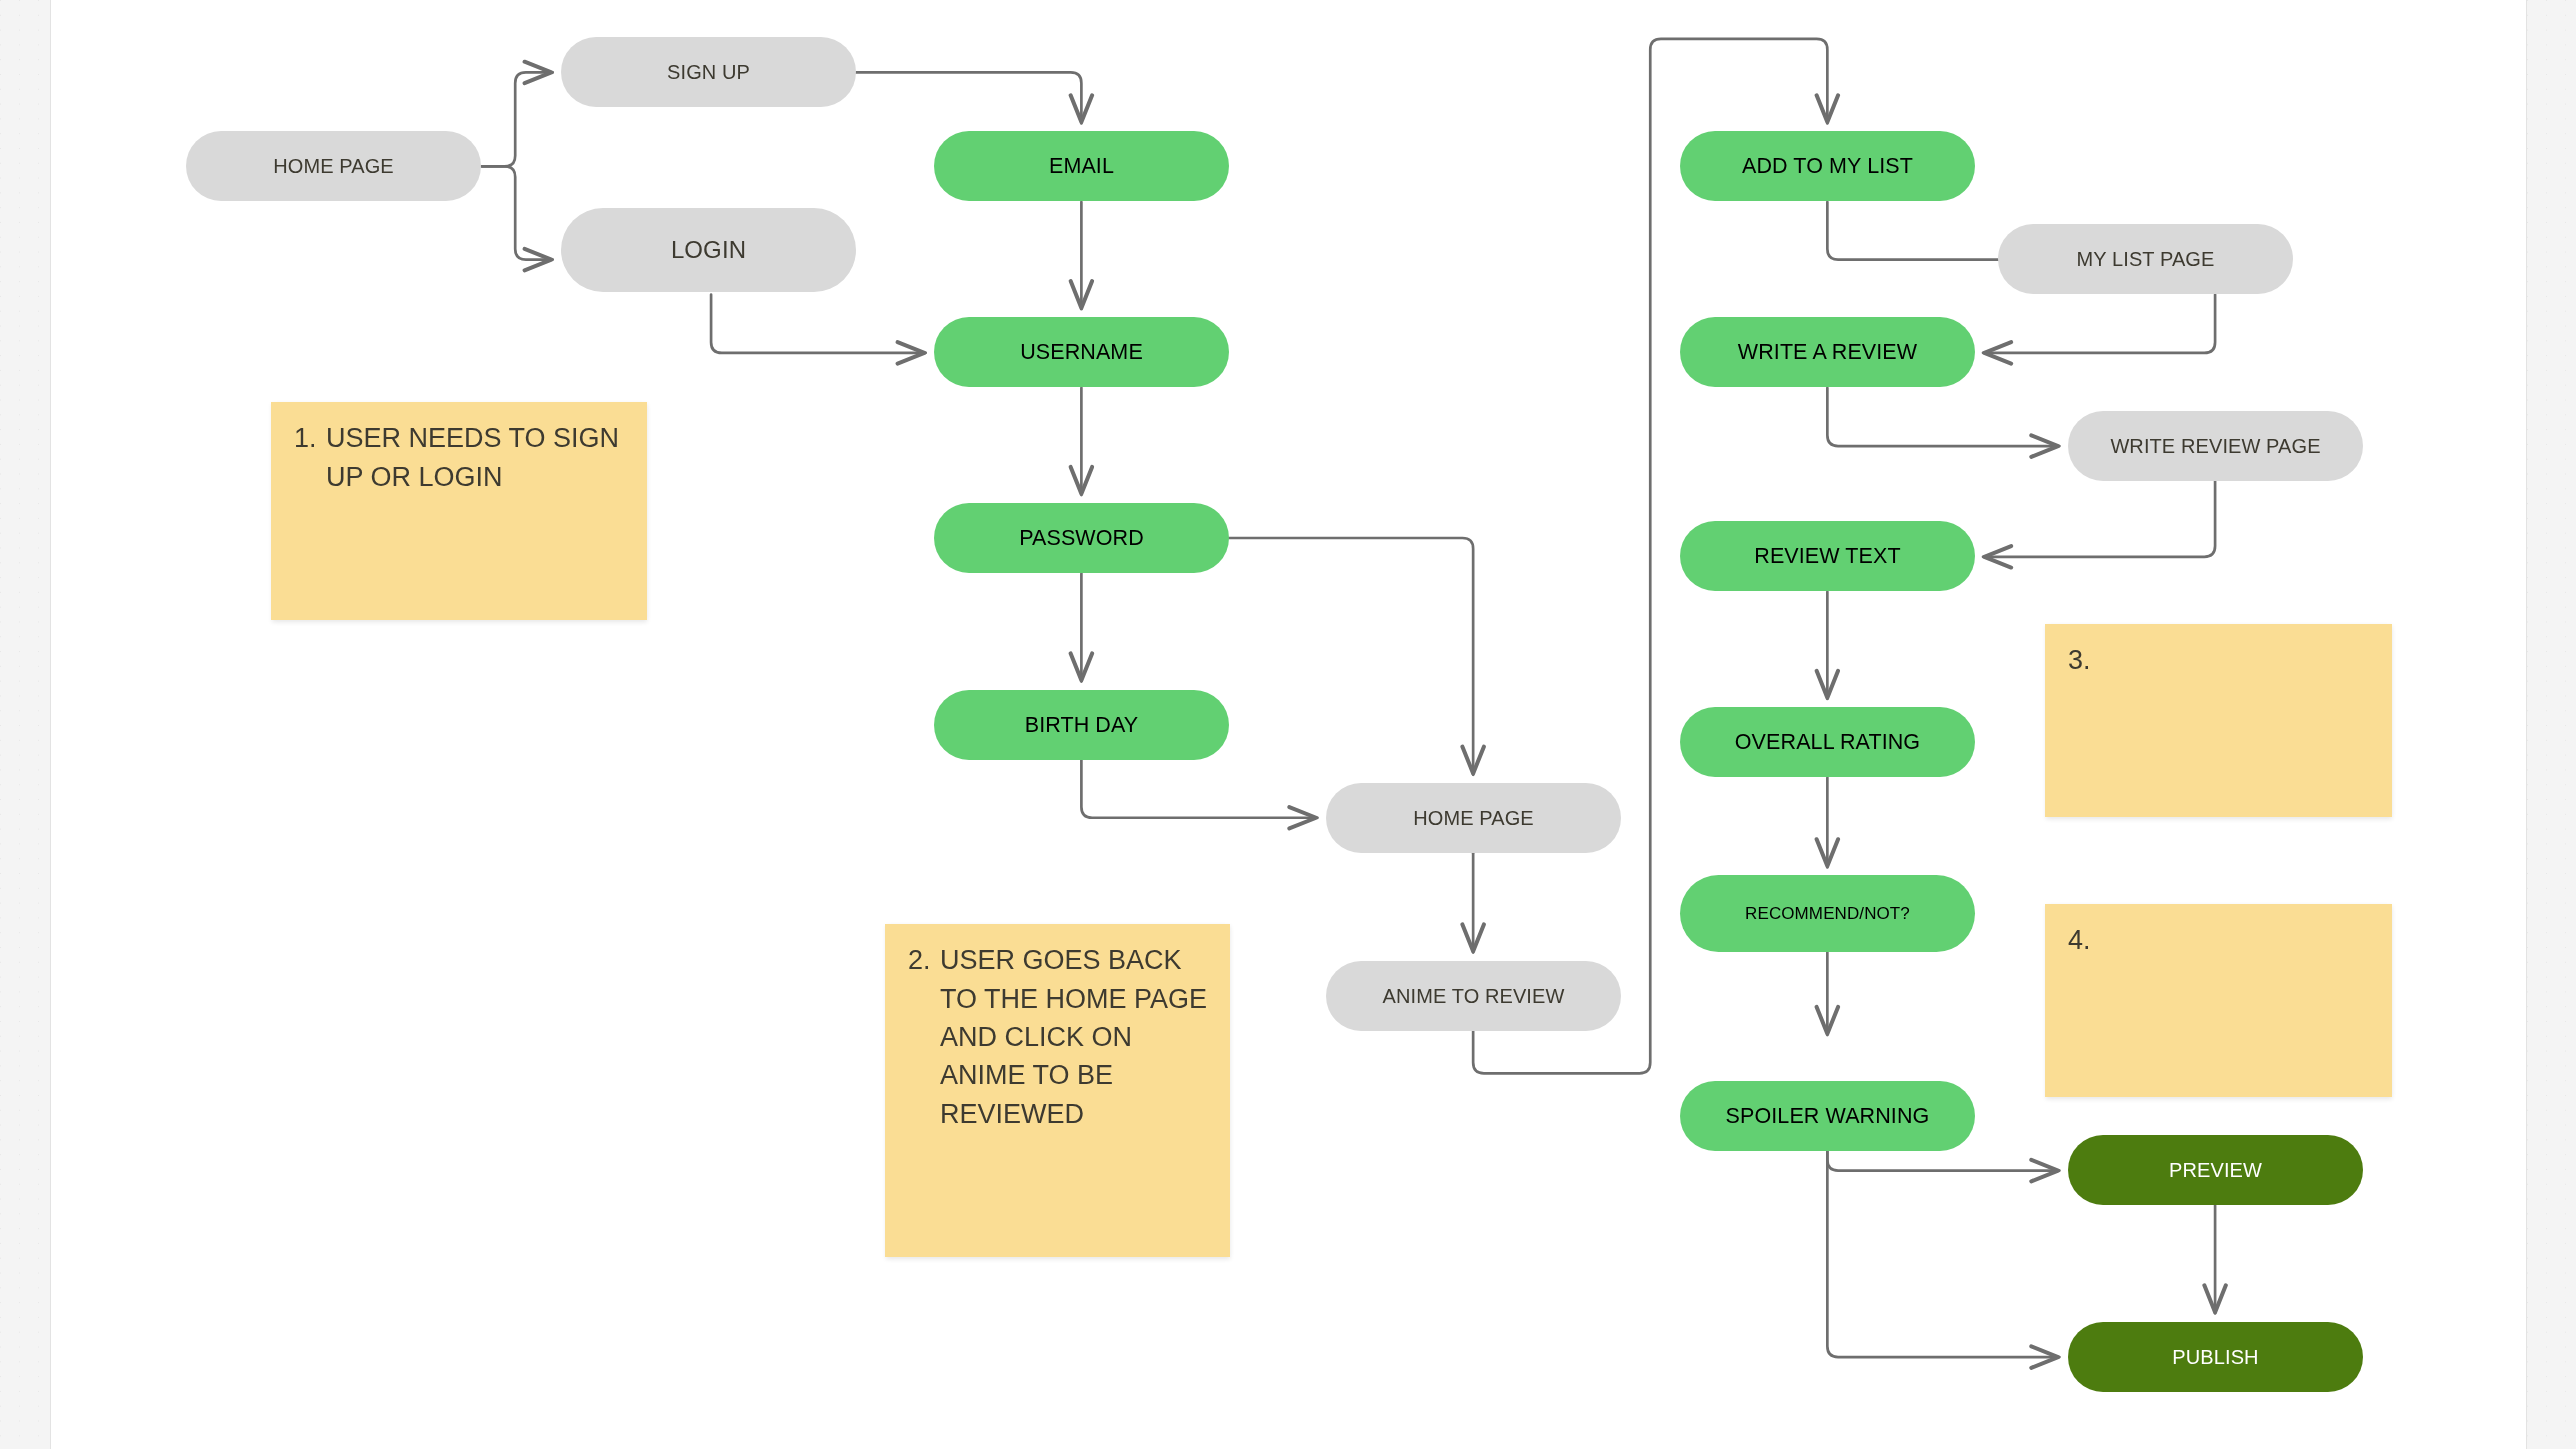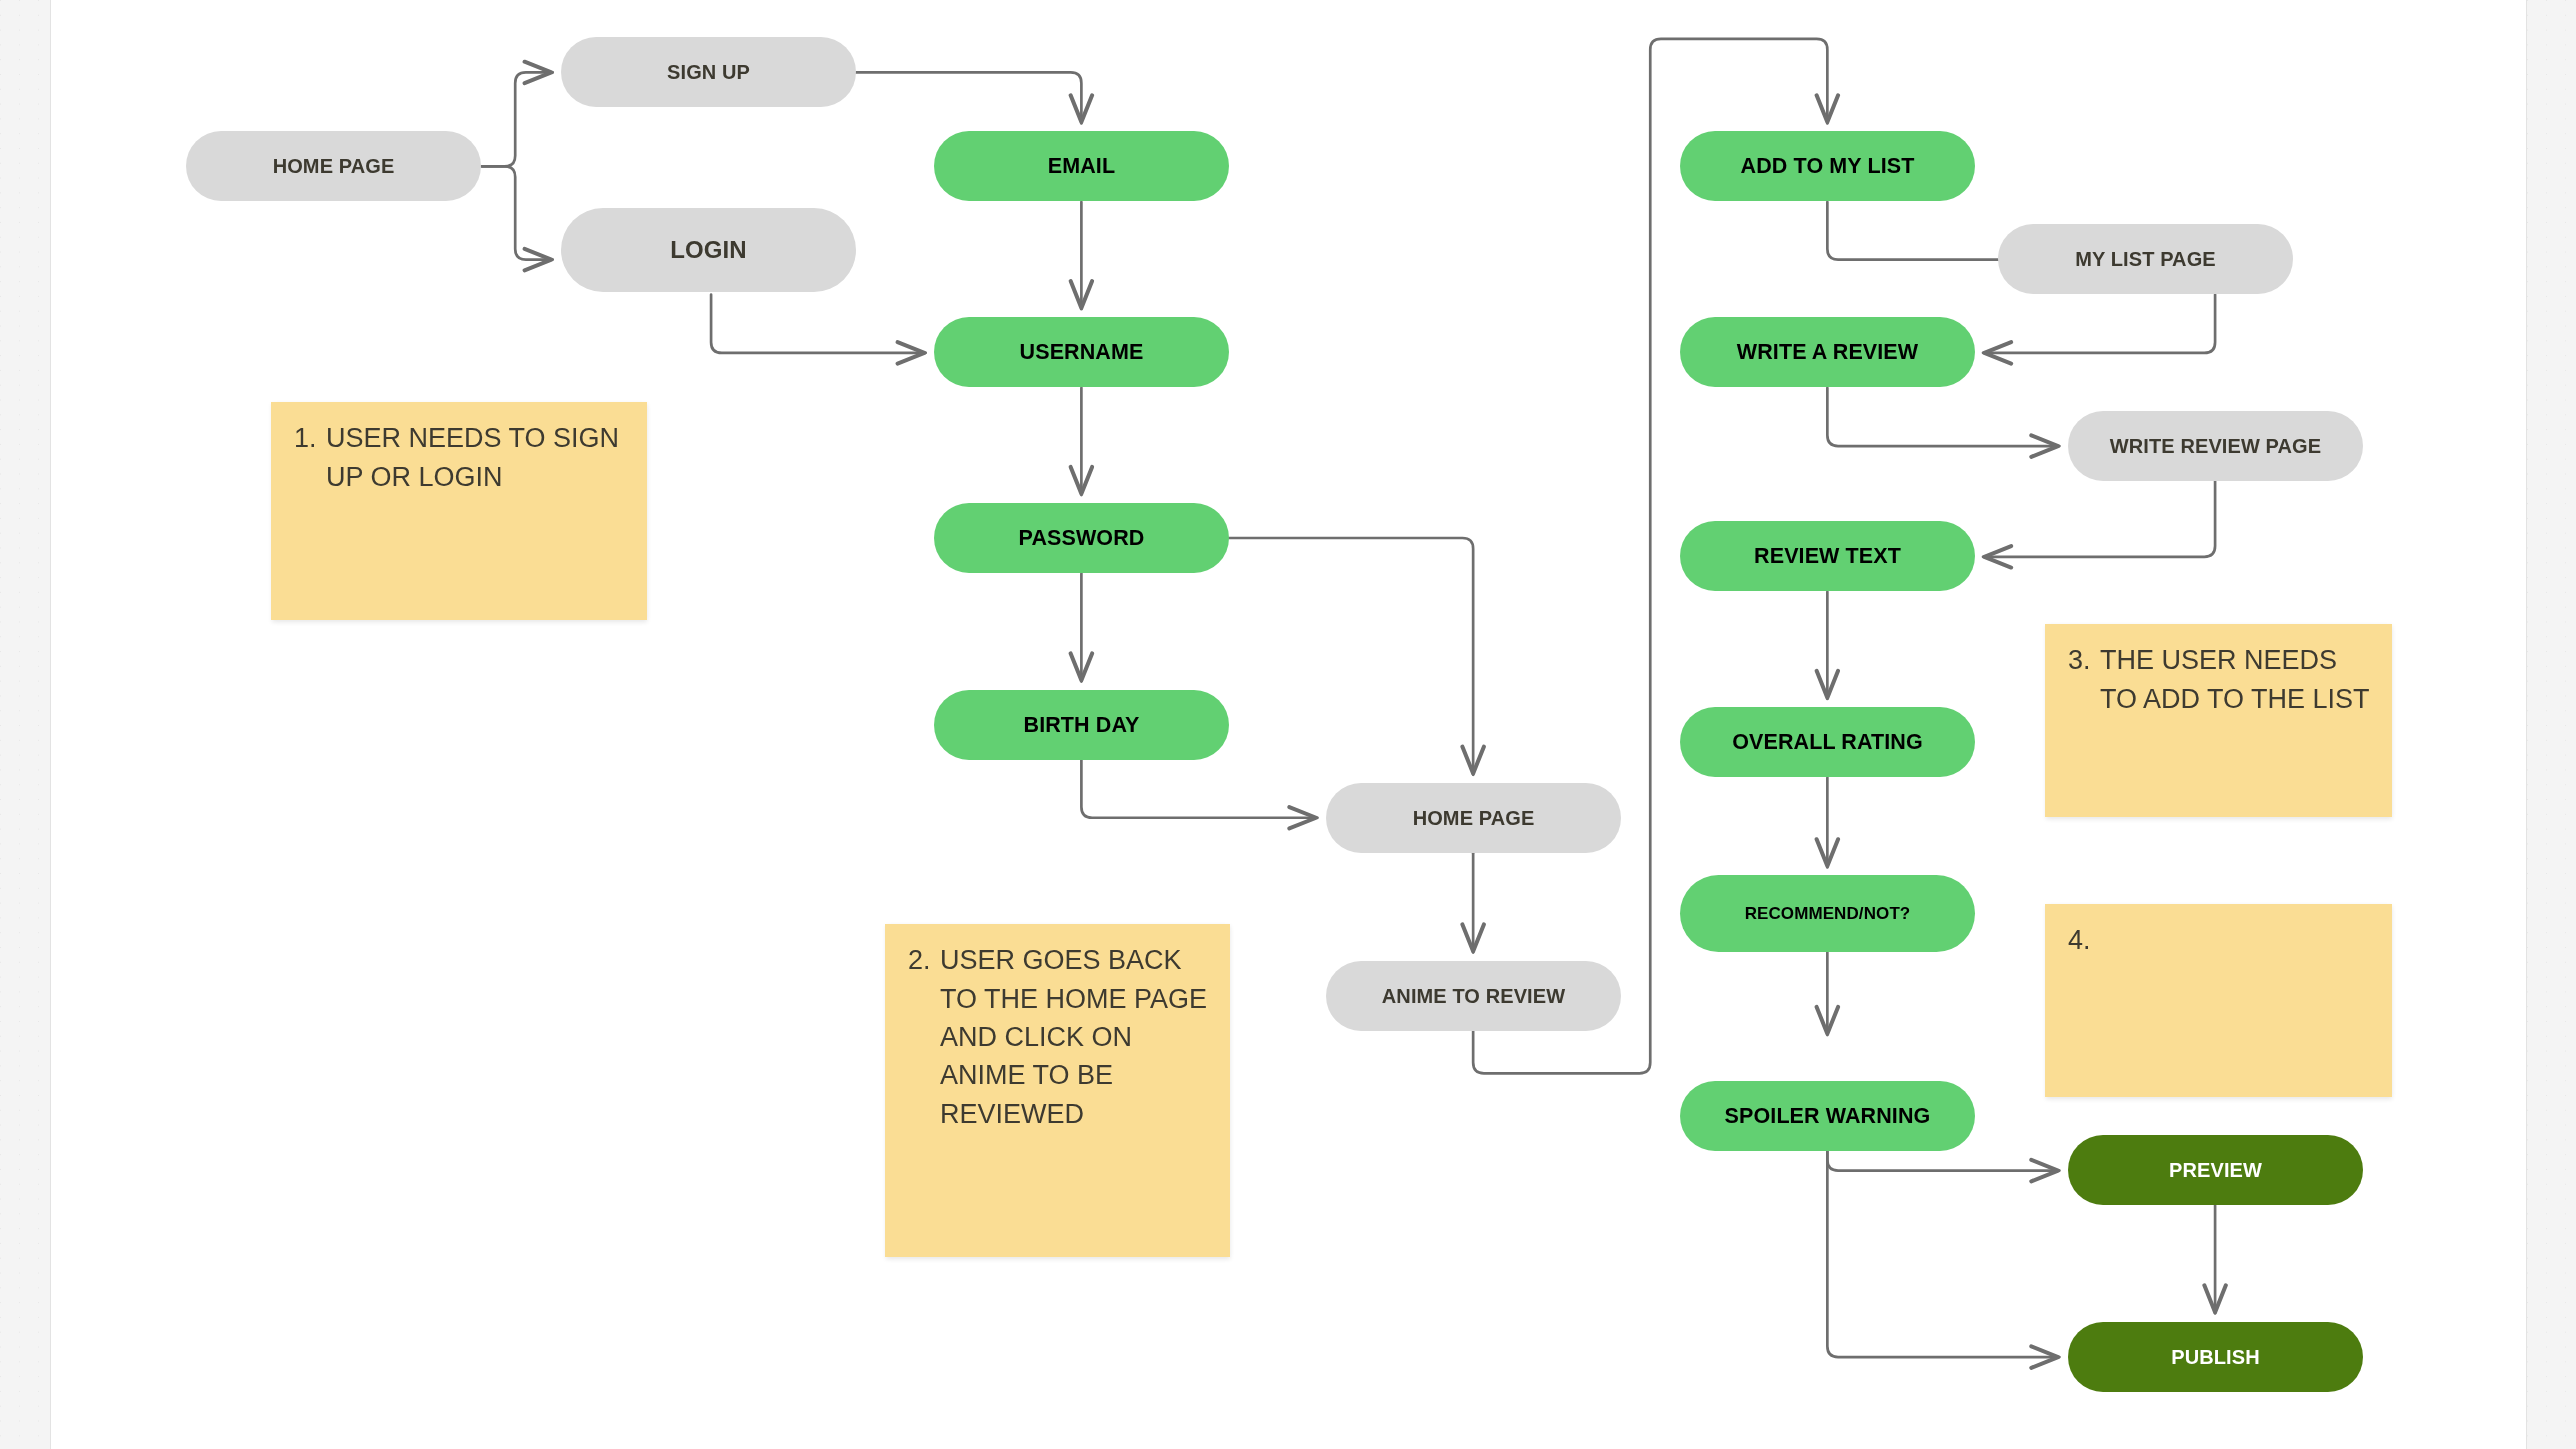--- a/index.html
+++ b/index.html
@@ -13,21 +13,21 @@
   .gutter-tex{position:absolute;inset:0;
     background-image:radial-gradient(circle at 0.7px 0.7px, rgba(0,0,0,.055) 0.7px, transparent 0.8px);
     background-size:19px 14.8px;}
 
   
   #edges{position:absolute;left:0;top:0;width:2576px;height:1449px;}
 
   
   .node{position:absolute;display:flex;align-items:center;justify-content:center;
         border-radius:670px;box-sizing:border-box;text-align:center;
-        letter-spacing:0.1px;line-height:1.15;padding:16px 12px;font-weight:bold;}
+        letter-spacing:0.1px;line-height:1.15;padding:16px 12px;}
   .node.gray {background:#d9d9d9;color:#3d3a30;}
   .node.green{background:#62d072;color:#000000;}
   .node.blue {background:#4d7c0f;color:#ffffff;}
   .node span{pointer-events:none;}
 
   
   .note{position:absolute;background:#fadd94;color:#3d3a30;box-sizing:border-box;
         padding:17.4px 20px 17.4px 23px;line-height:1.42;
         box-shadow:1.3px 2px 4.7px rgba(0,0,0,.10);}
   .note .body{display:flex;gap:9.4px;align-items:flex-start;}
@@ -168,21 +168,20 @@
       </div>
       <div class="note" style="left: 885px; top: 924px; width: 345px; height: 333px; font-size: 27px;">
         <div class="body">
           <div class="num">2.</div>
           <div class="txt">USER GOES BACK TO THE HOME PAGE AND CLICK ON ANIME TO BE REVIEWED</div>
         </div>
       </div>
       <div class="note" style="left: 2045px; top: 624px; width: 347px; height: 193px; font-size: 27px;">
         <div class="body">
           <div class="num">3.</div>
-          <div class="txt">THE USER NEEDS TO ADD TO THE LIST</div>
         </div>
       </div>
       <div class="note" style="left: 2045px; top: 904px; width: 347px; height: 193px; font-size: 27px;">
         <div class="body">
           <div class="num">4.</div>
         </div>
       </div>
     </div>
 
 </div>

